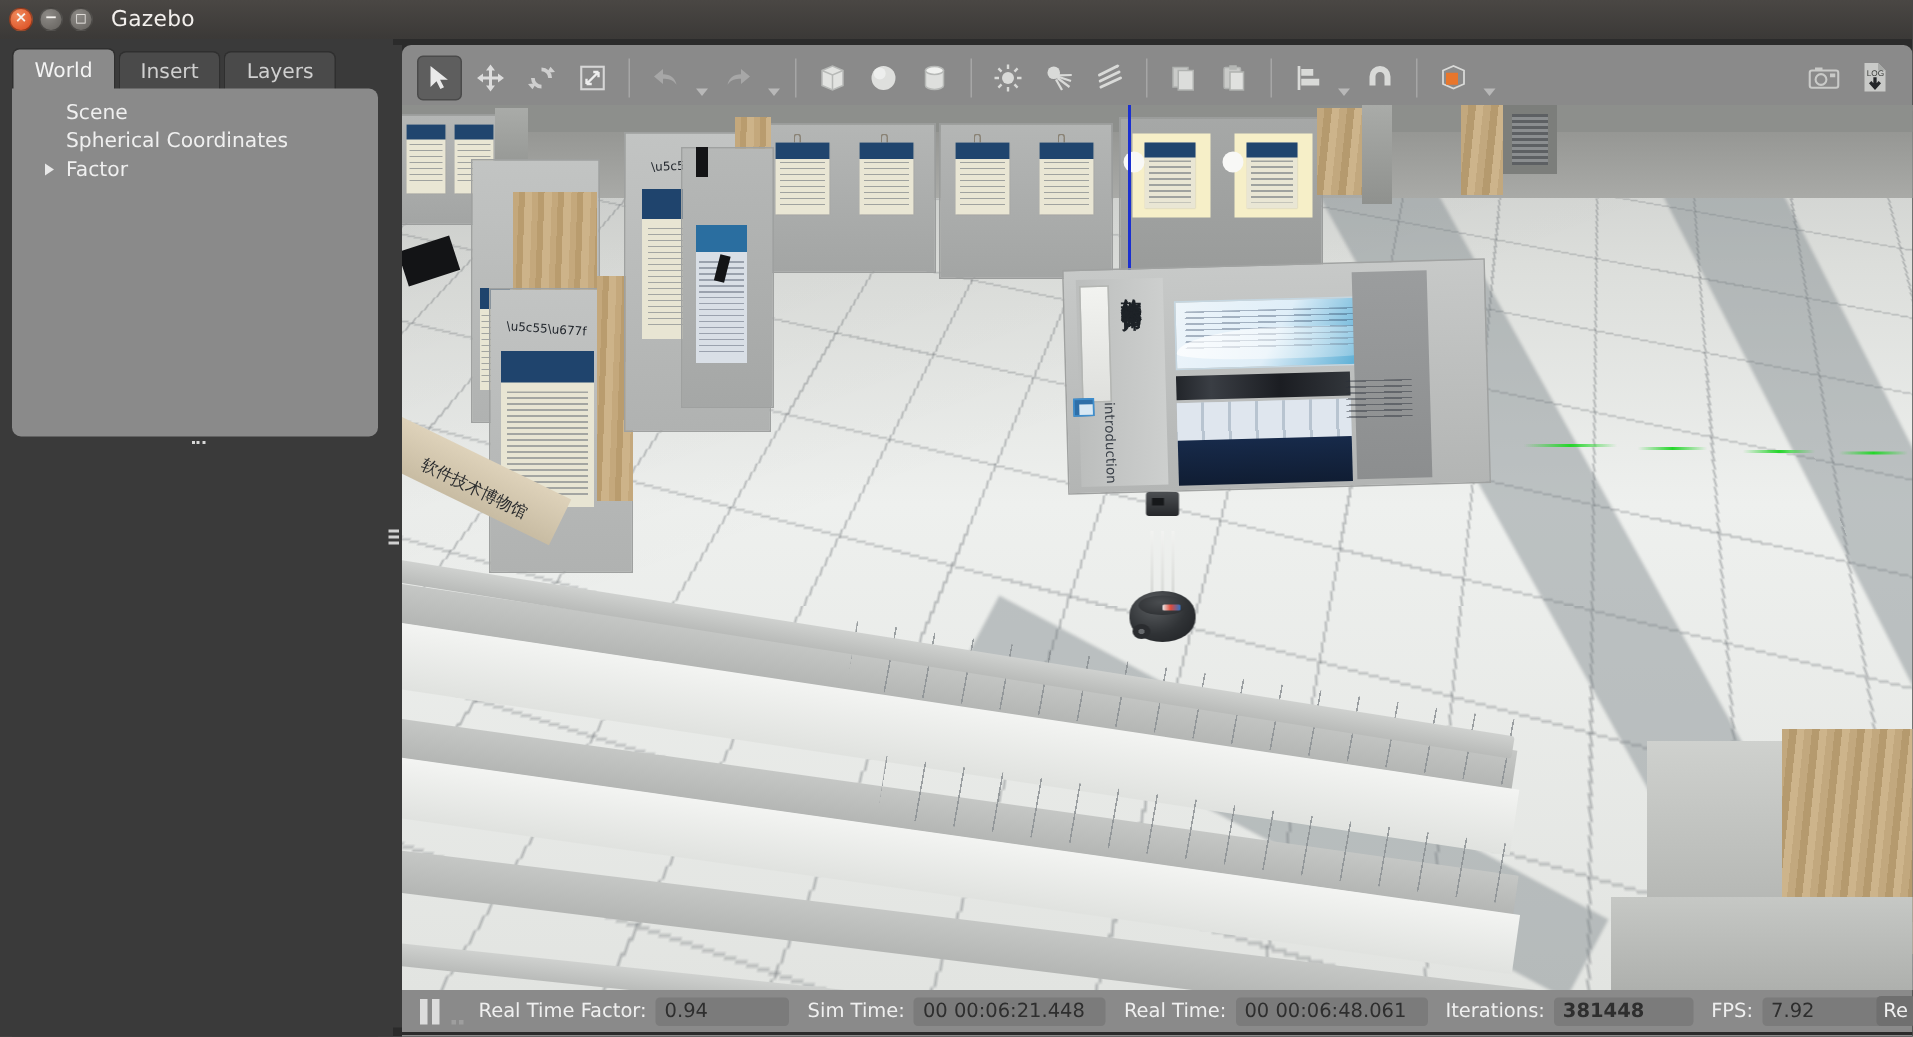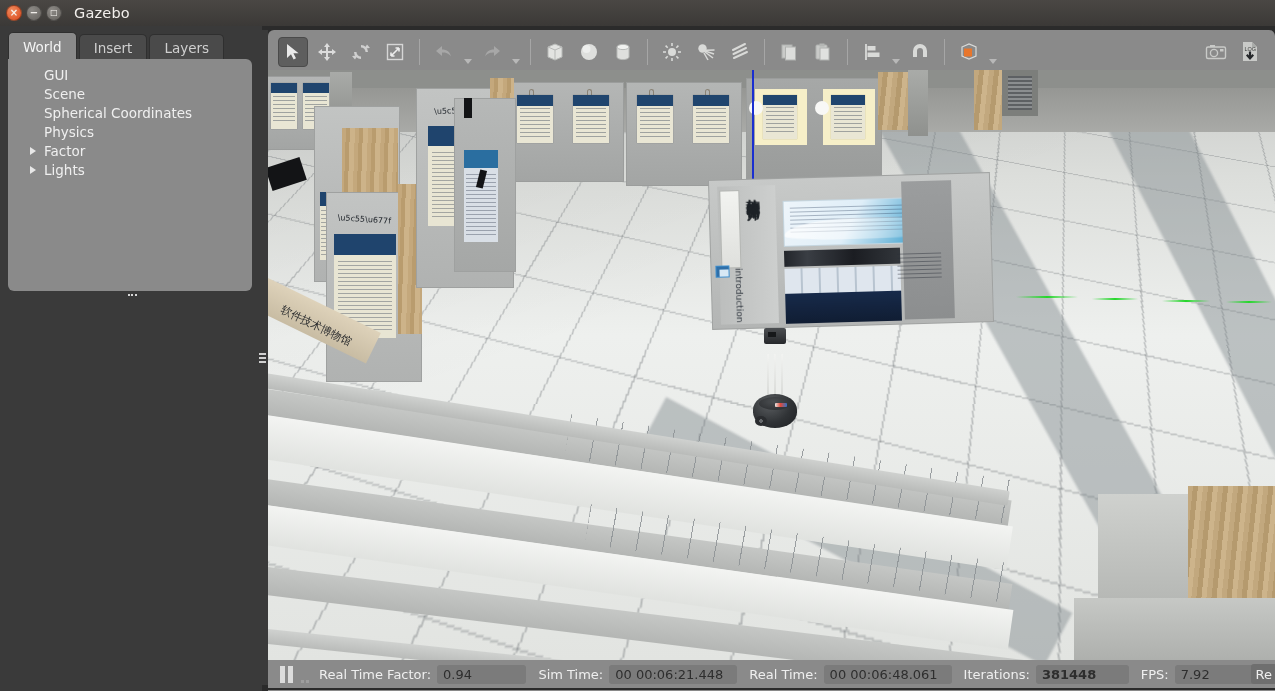--- a/index.html
+++ b/index.html
@@ -408,38 +408,28 @@
 
     <div class="tabbar">
       <div class="tab active">World</div>
       <div class="tab">Insert</div>
       <div class="tab">Layers</div>
     </div>
 
     <div class="treebox">
       <div class="tree">
         <div class="tree-item">
-          <span>GUI</span>
-        </div>
-        <div class="tree-item">
           <span>Scene</span>
         </div>
         <div class="tree-item">
           <span>Spherical Coordinates</span>
-        </div>
-        <div class="tree-item">
-          <span>Physics</span>
         </div>
         <div class="tree-item has-arrow">
           <span class="arrow"></span>
           <span>Factor</span>
-        </div>
-        <div class="tree-item has-arrow">
-          <span class="arrow"></span>
-          <span>Lights</span>
         </div>
       </div>
     </div>
 
     <div class="splitdots">
       <i></i>
         <i></i>
         <i></i>
     </div>
 

